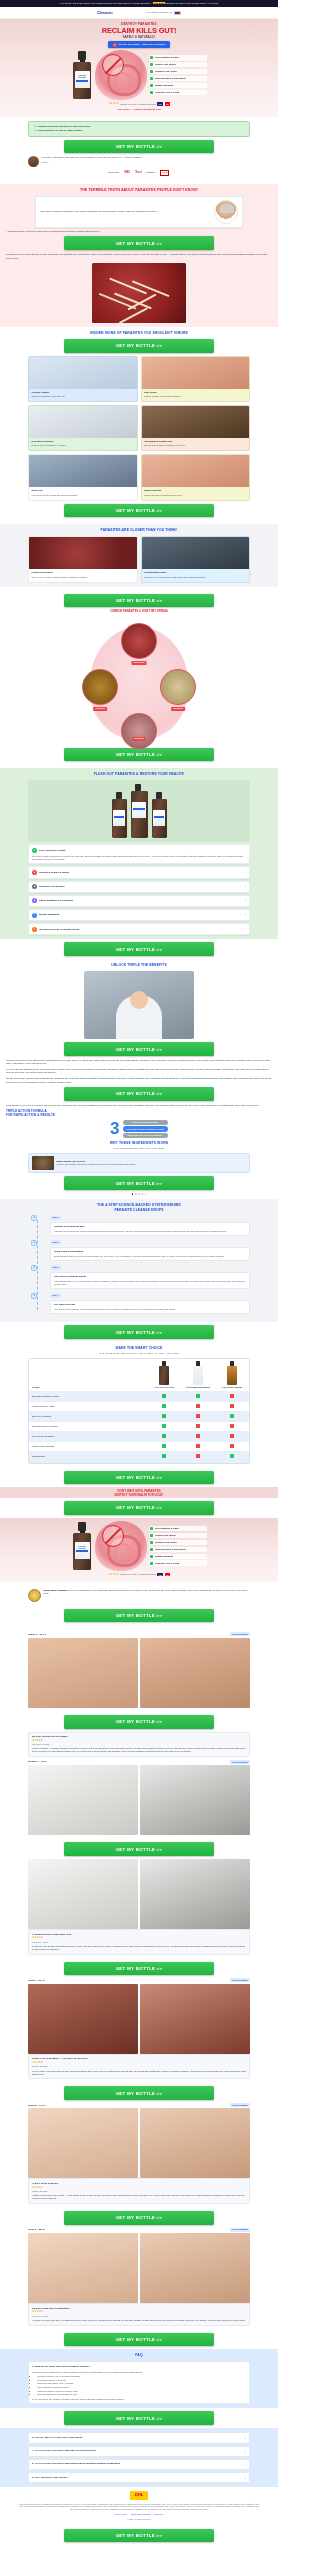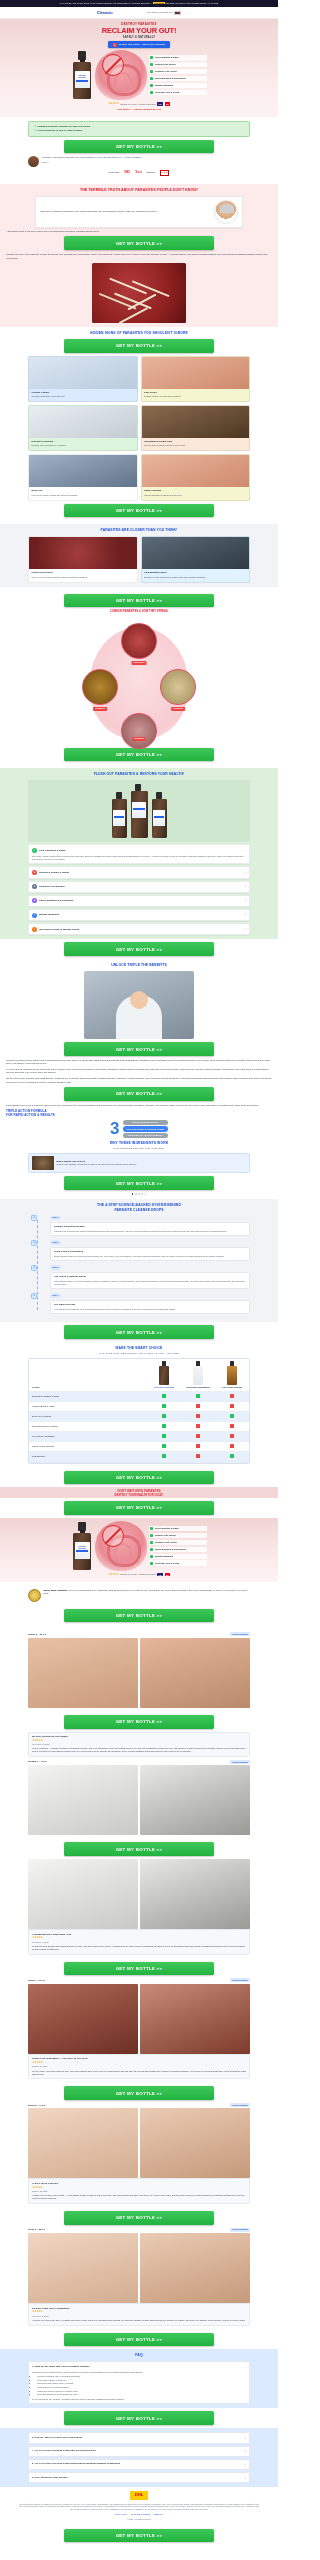--- a/index.html
+++ b/index.html
@@ -229,21 +229,21 @@
   <div class="navbar">
     <div class="brand">Cleansio</div>
     <div class="navright">
       <span>Help Center &amp; Shipping Info</span>
       <span class="flag"></span>
     </div>
   </div>
 
   <div class="hero">
     <div class="h-kicker">DESTROY PARASITES</div>
-    <div class="h-main">RECLAIM YOUR GUT!</div>
+    <div class="h-main">RECLAIM KILLS GUT!</div>
     <div class="h-sub">SAFELY &amp; NATURALLY</div>
     <div class="vidbtn">
       <span class="playsq"></span>
       <span>WATCH THE VIDEO - SEE HOW IT WORKS</span>
     </div>
     <div class="hero-row">
       <div class="bottle">
         <div class="cap"></div>
           <div class="neck"></div>
           <div class="body"></div>

